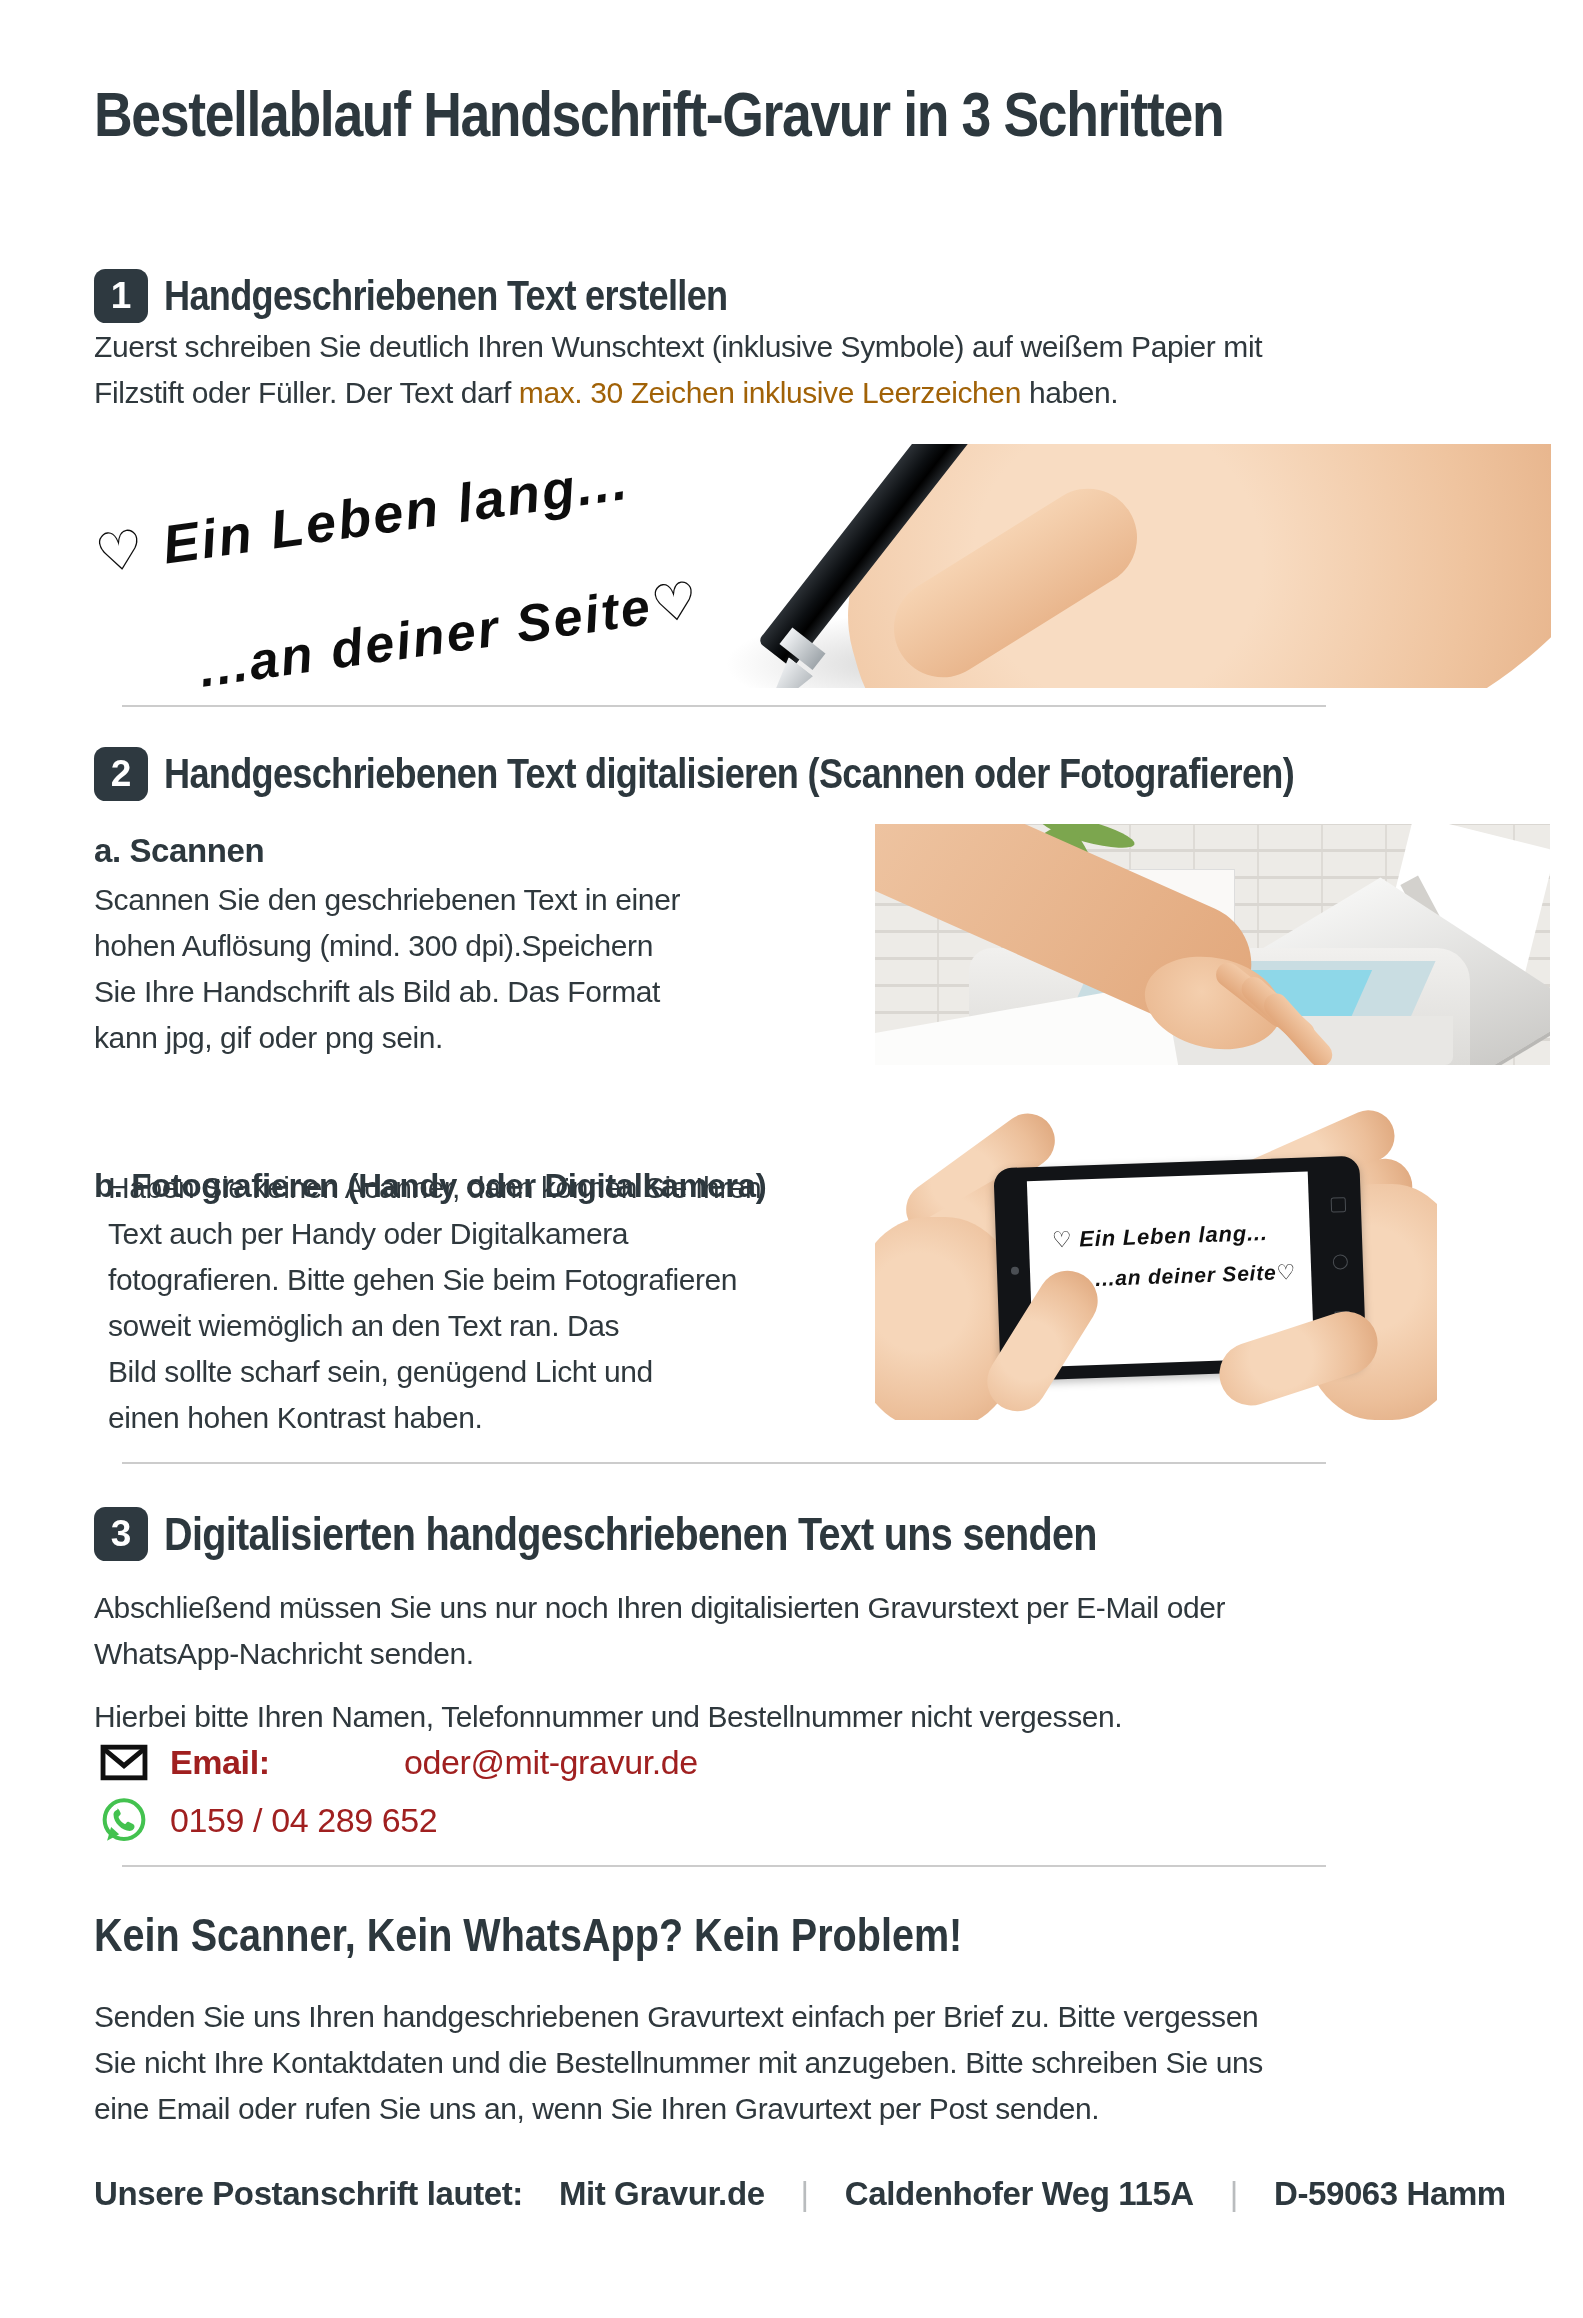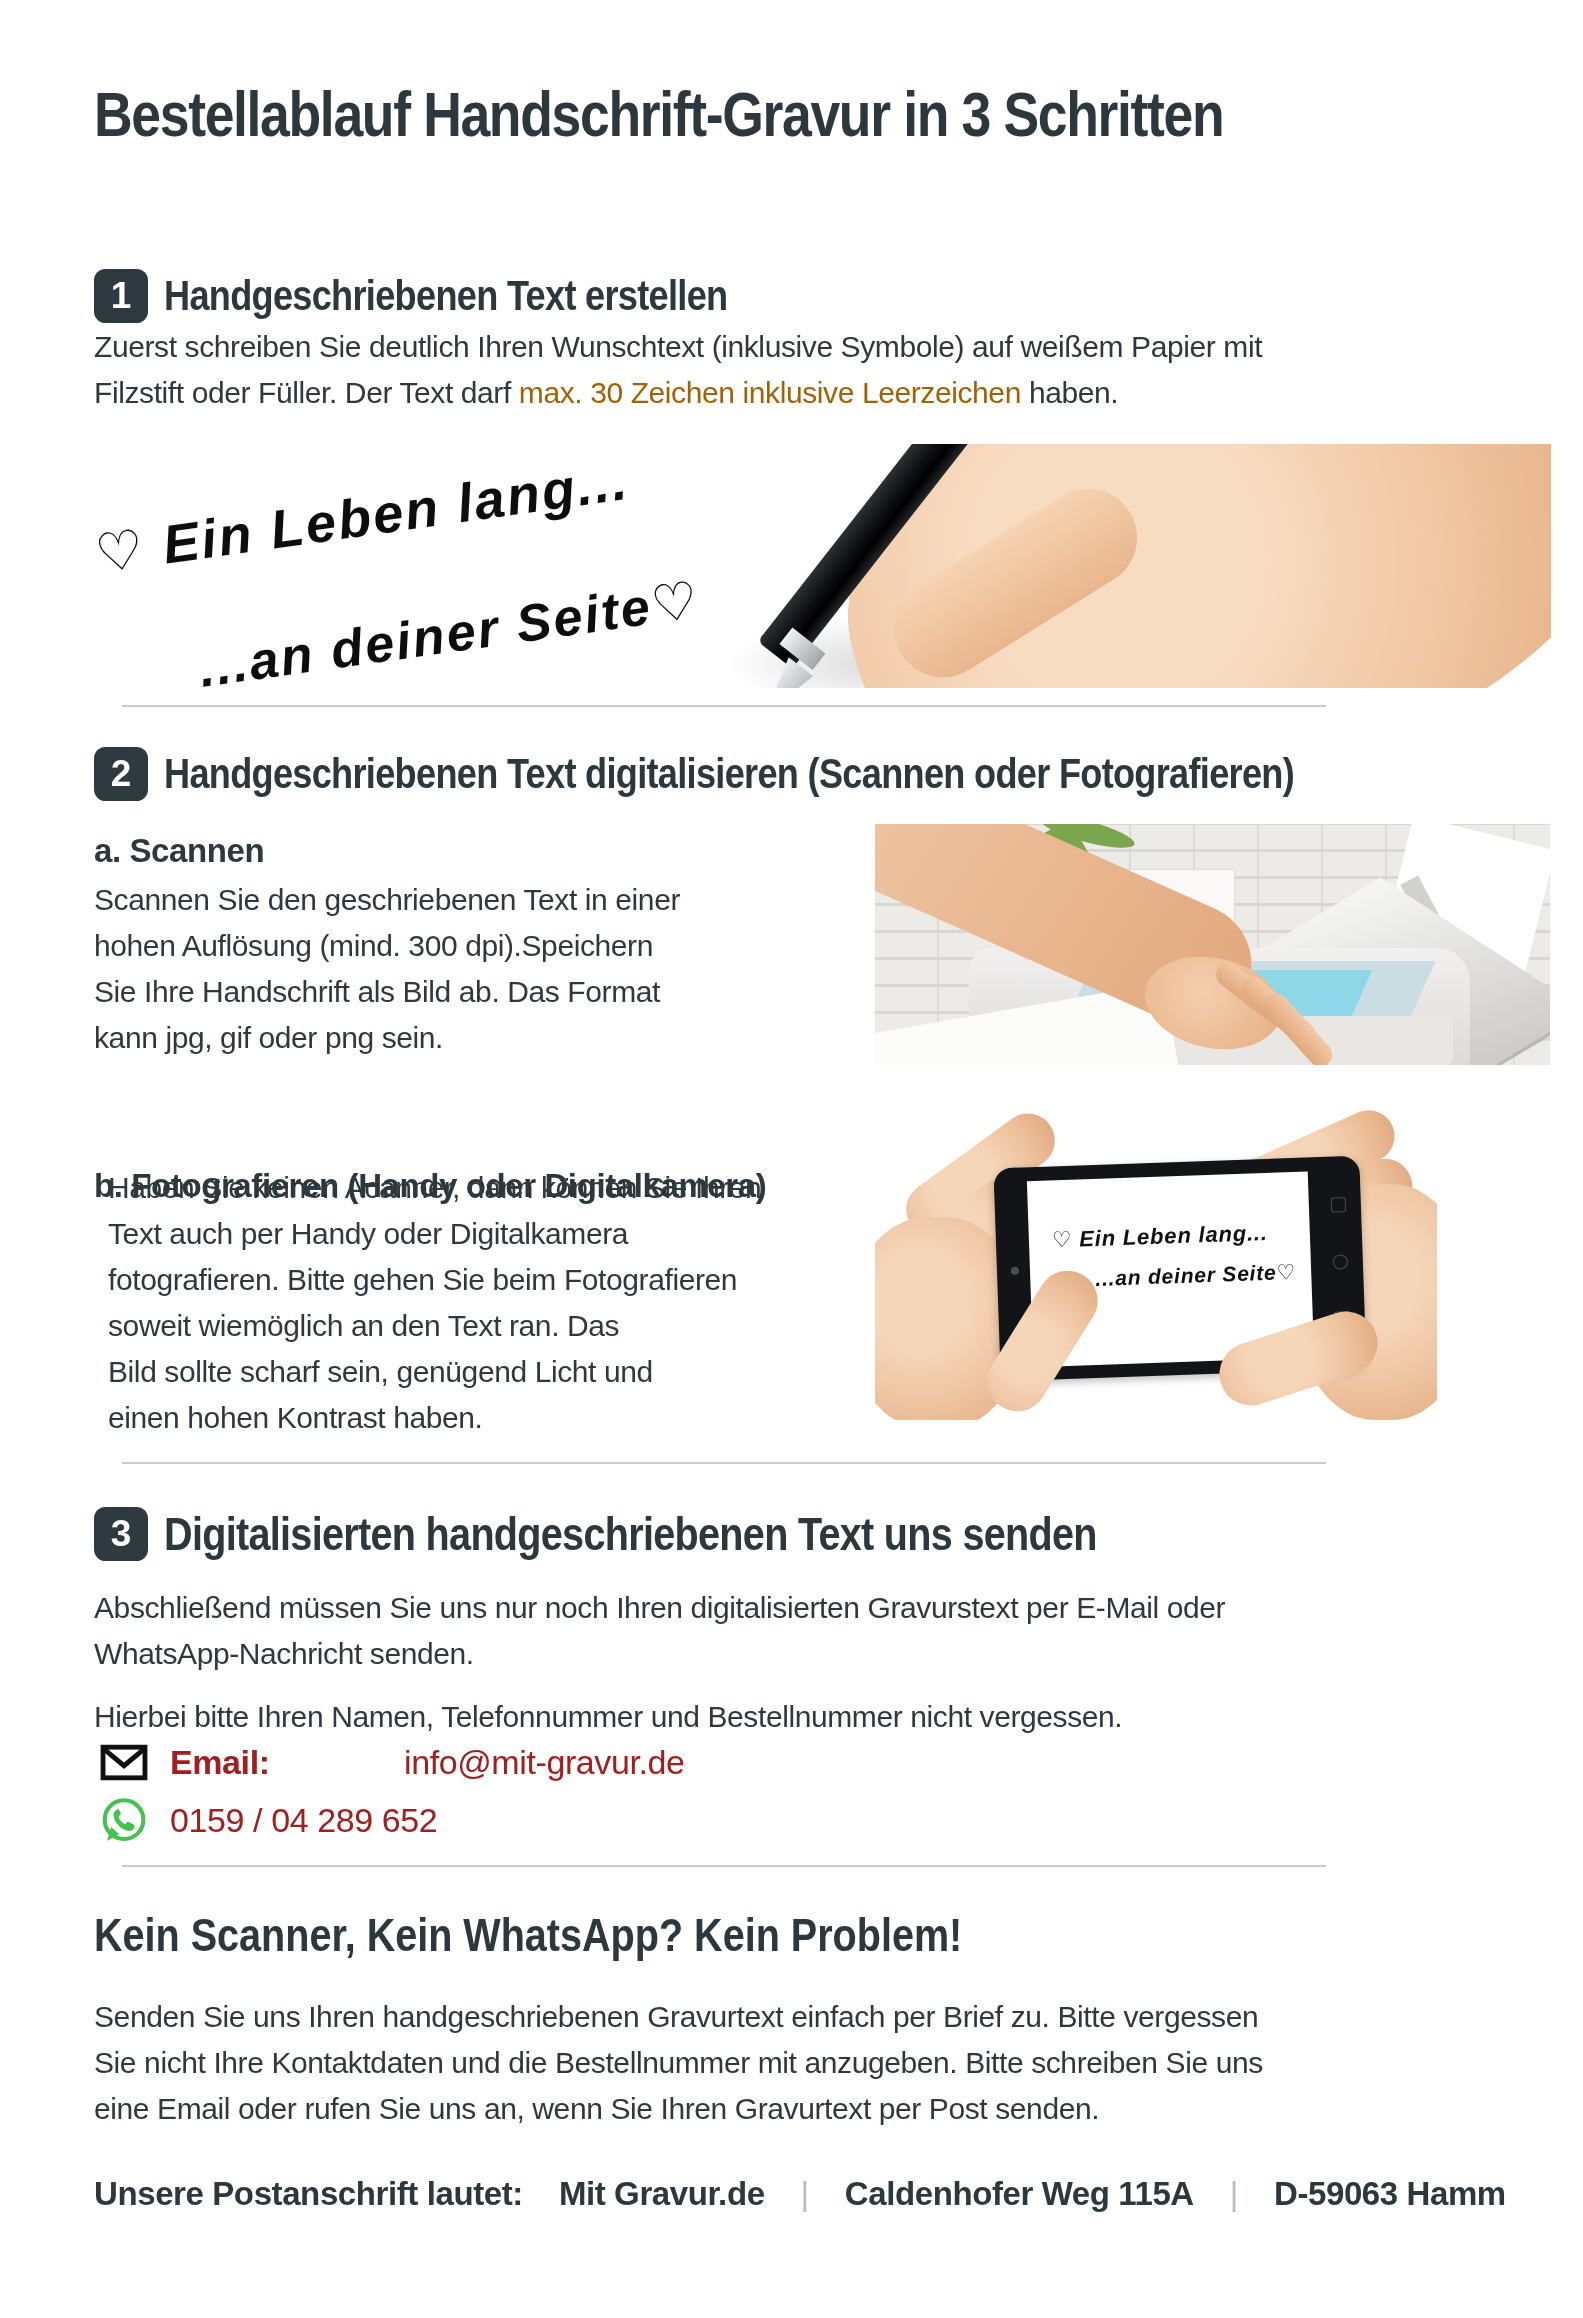--- a/index.html
+++ b/index.html
@@ -188,21 +188,21 @@
   <p class="abs body pre" style="left:94px;top:1585px;width:1384px;">Abschließend müssen Sie uns nur noch Ihren digitalisierten Gravurstext per E-Mail oder
 WhatsApp-Nachricht senden.</p>
   <p class="abs body" style="left:94px;top:1694px;width:1384px;">Hierbei bitte Ihren Namen, Telefonnummer und Bestellnummer nicht vergessen.</p>
 
   <div class="abs contact-row" style="left:99px;top:1743px;justify-content:flex-end;">
     <svg width="50" height="39" viewBox="0 0 62 48">
       <rect x="5" y="5" width="52" height="38" fill="#ffffff" stroke="#101010" stroke-width="6"></rect>
       <path d="M7 8 L31 28 L55 8" fill="none" stroke="#101010" stroke-width="6"></path>
     </svg>
     <span class="contact-label">Email:</span>
-    <span class="contact-value">info@mit-gravur.de</span>
+    <span class="contact-value">oder@mit-gravur.de</span>
   </div>
   <div class="abs contact-row" style="left:99px;top:1797px;">
     <svg width="50" height="47" viewBox="0 0 62 58">
       <circle cx="31" cy="28" r="24" fill="#ffffff" stroke="#43c24f" stroke-width="5"></circle>
       <path d="M10 54 L15 37 L25 46 Z" fill="#43c24f"></path>
       <path d="M23 16 c-3 0 -5 3 -5 6 0 10 11 20 20 20 3.5 0 6-2.5 6-5.5 0-1.3-.7-2.5-1.9-3.1 l-5-2.5 c-1.2-.6-2.6-.1-3.2 1.1 -.6 1.2-2 1.6-3.1.8 -2.5-1.6-4.8-4-6.2-6.9 -.6-1.2-.2-2.6 1-3.2 1.2-.6 1.7-2 1.1-3.2 l-1.7-3.4 c-.5-1.1-1.6-1.7-2.8-1.7 z" fill="#43c24f"></path>
     </svg>
     <span class="contact-value">0159 / 04 289 652</span>
   </div>
 

